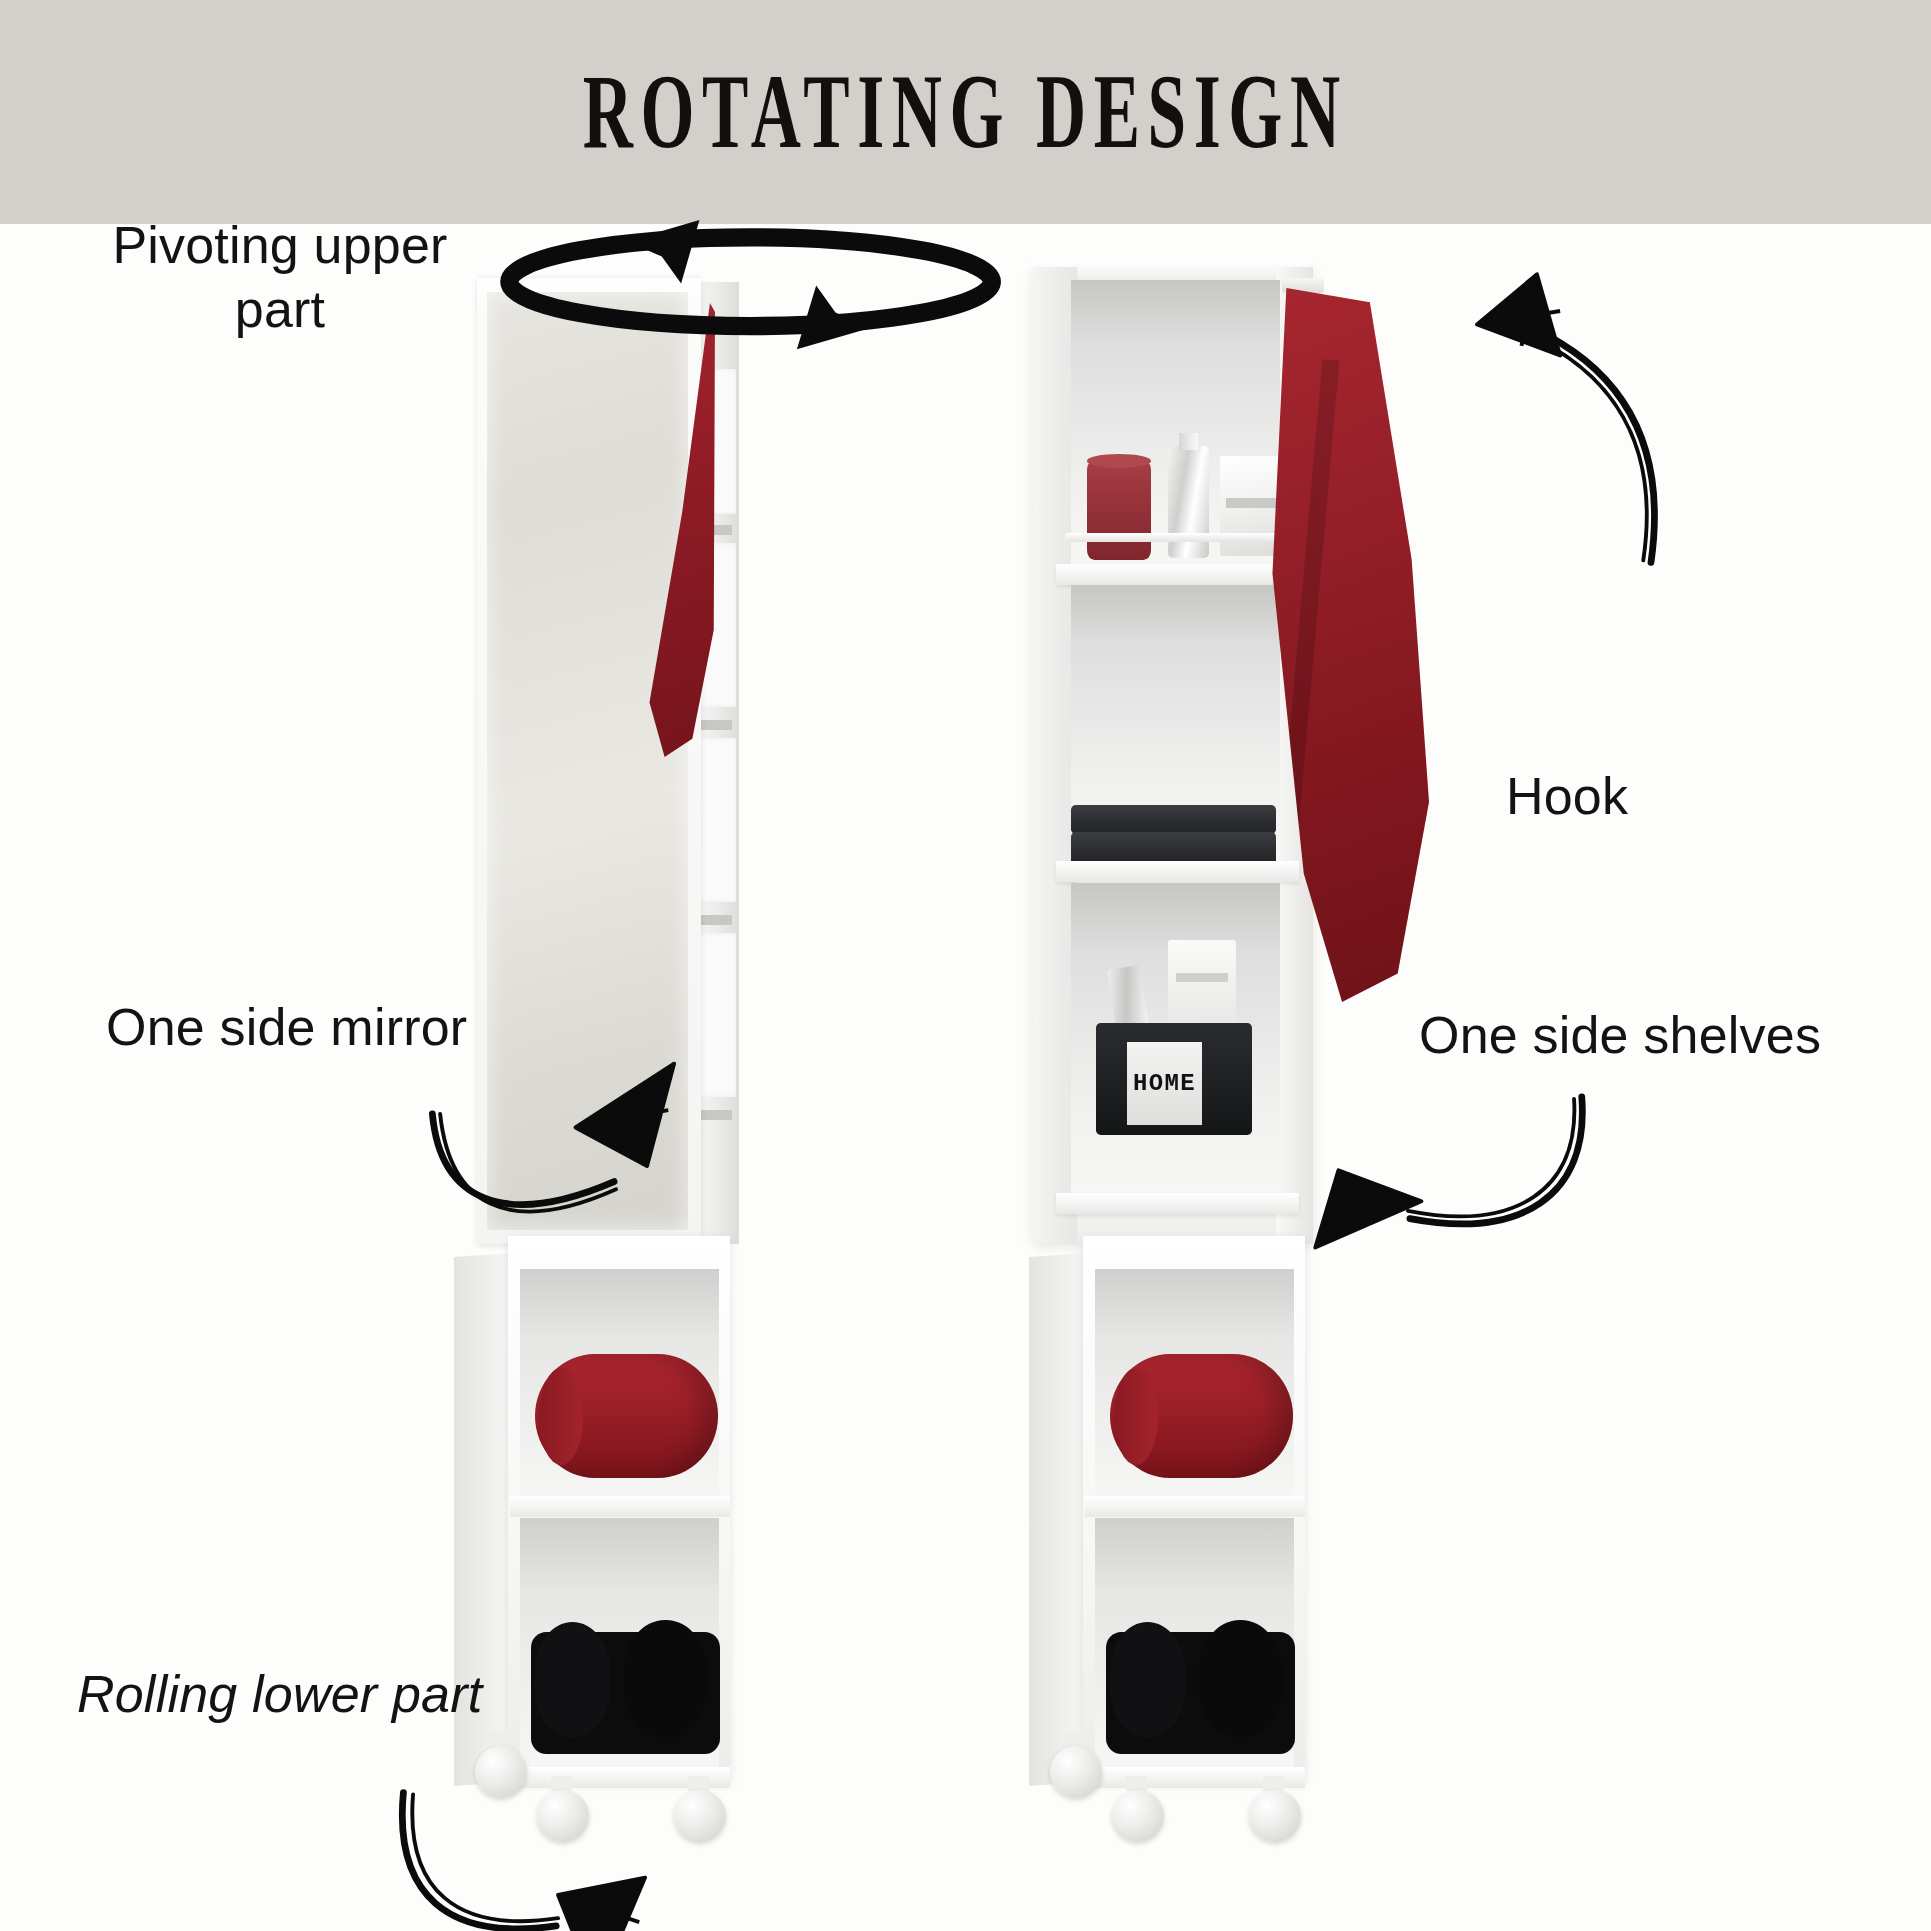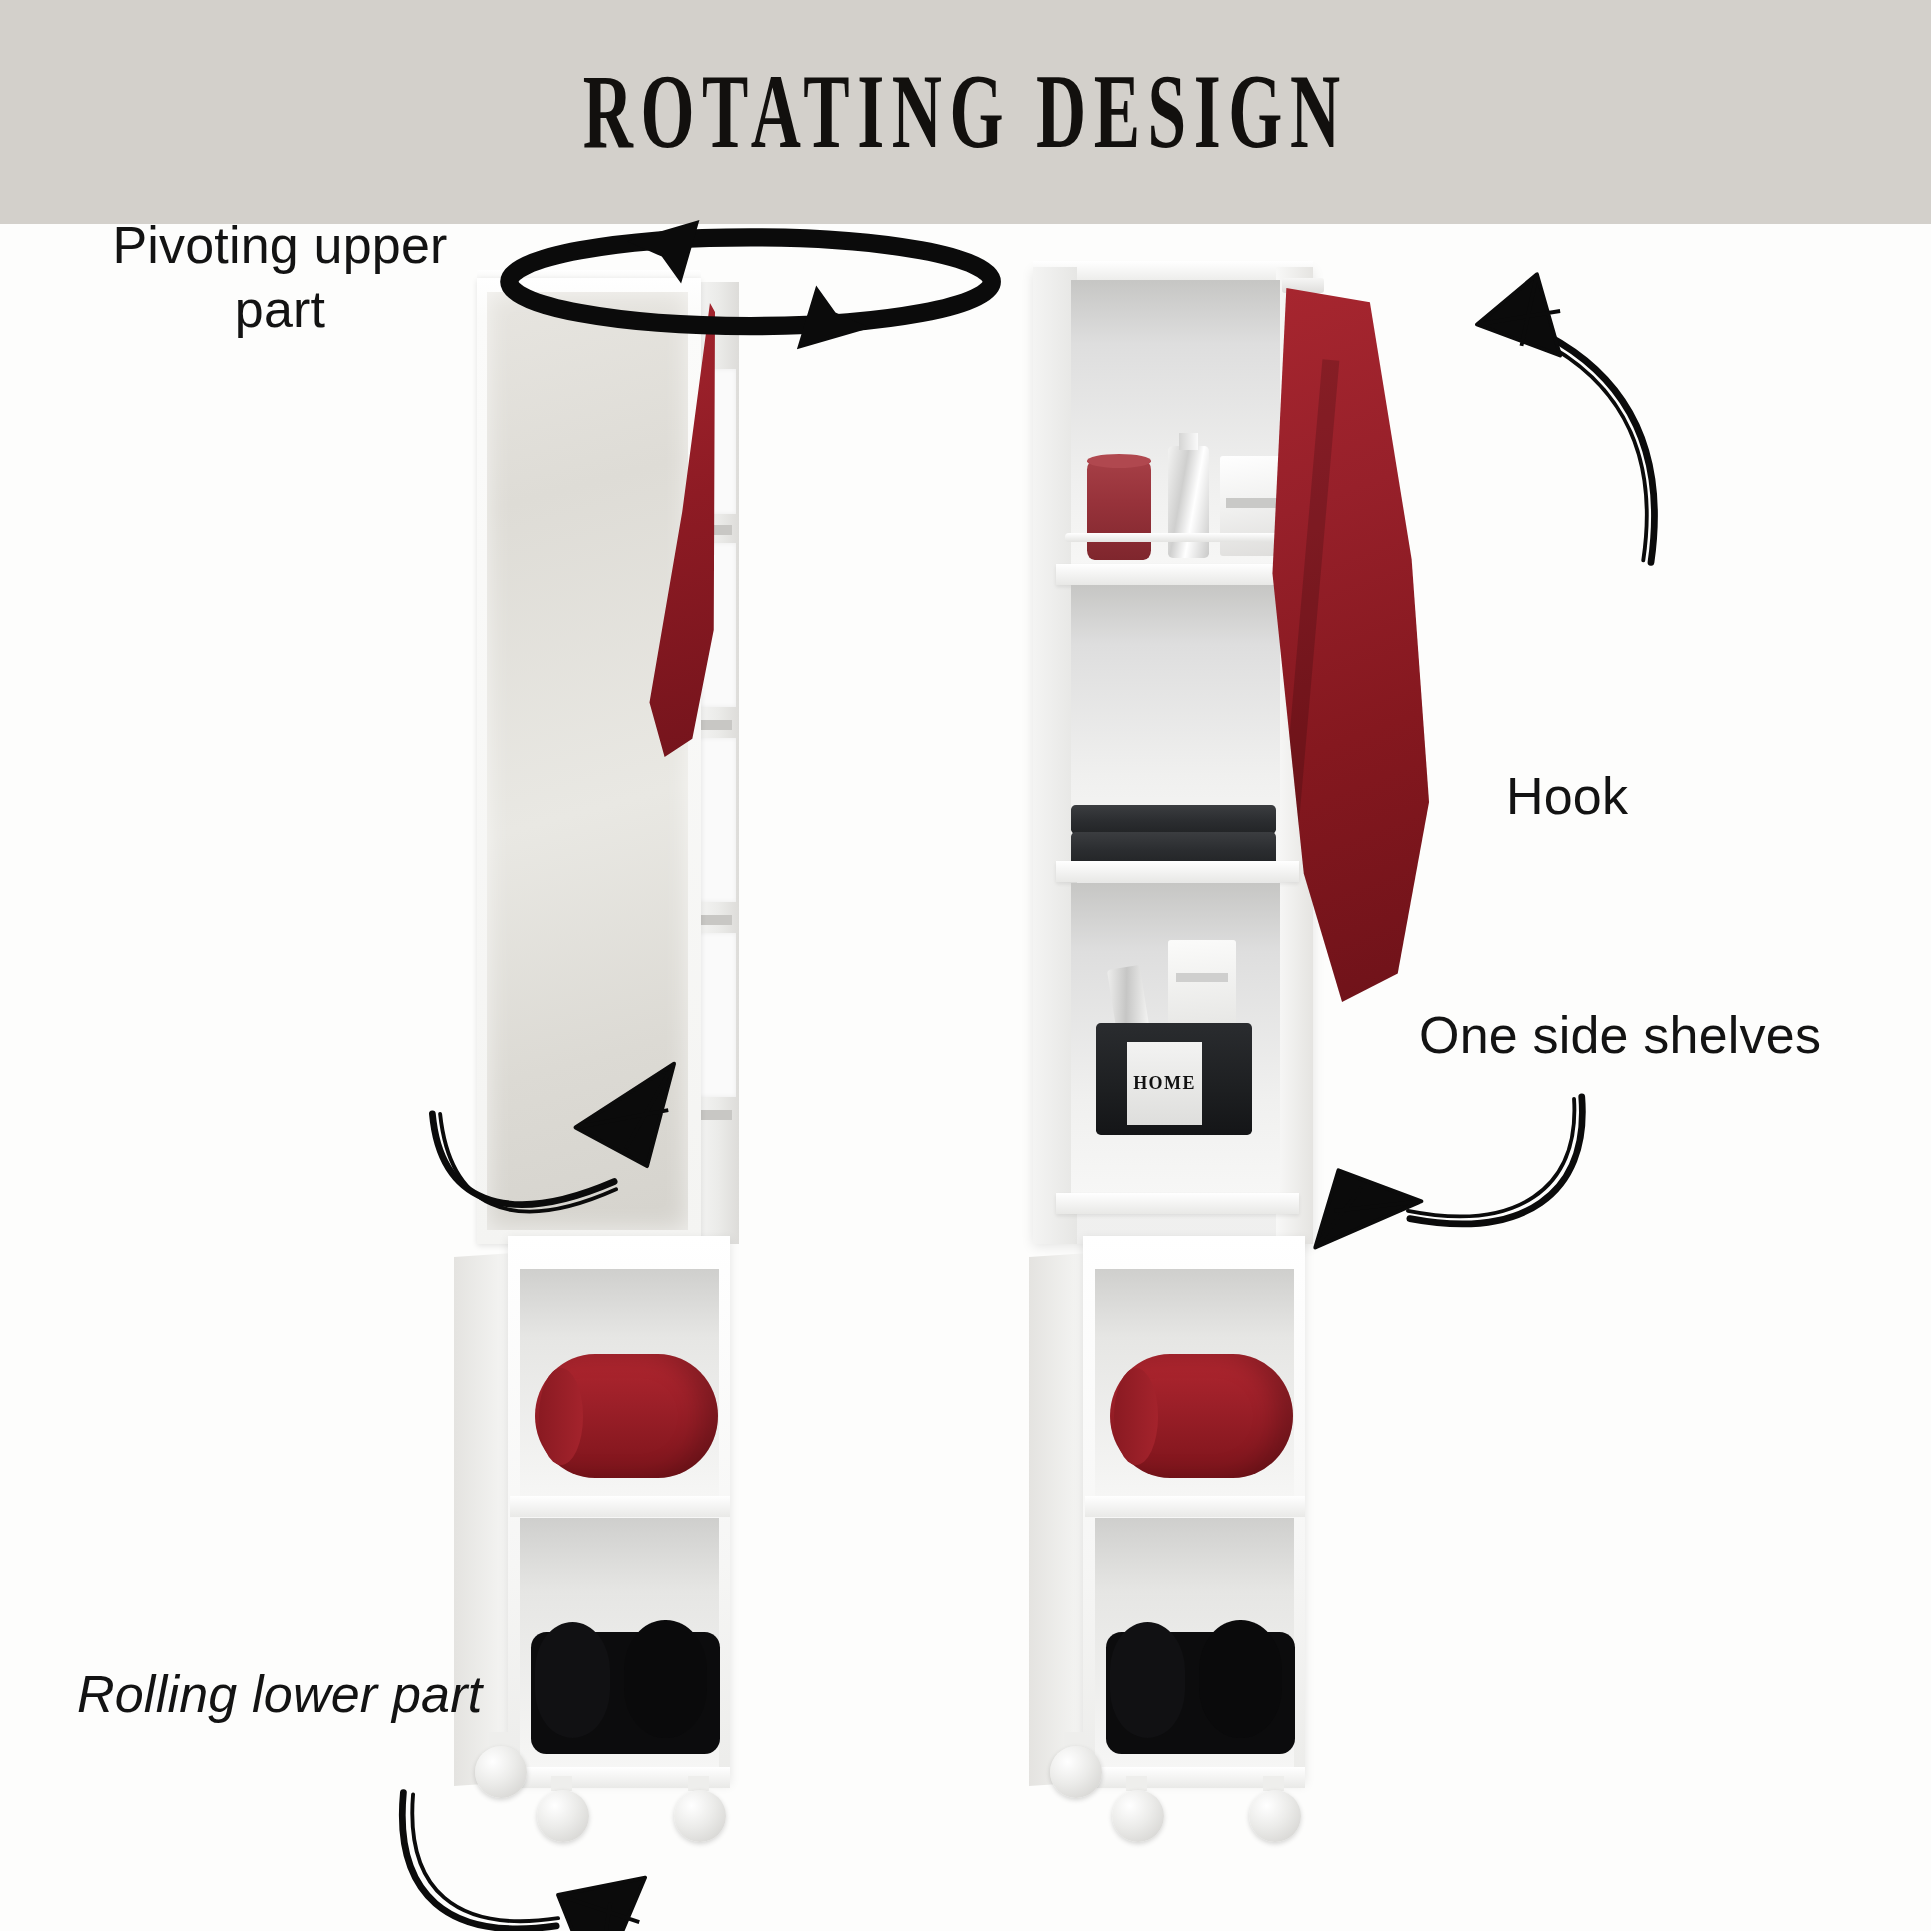--- a/index.html
+++ b/index.html
@@ -223,22 +223,22 @@
   .basket{
     position:absolute;width:156px;height:112px;border-radius:4.8px;
     background:linear-gradient(180deg,#2a2c2f 0%,#1d1f21 60%,#141517 100%);
   }
   .basket-label{
     position:absolute;left:31px;top:19.3px;width:75px;height:83px;
     background:linear-gradient(180deg,#f3f3f2,#dededc);
     display:flex;align-items:center;justify-content:center;
   }
   .basket-label span{
-    font-family:Liberation Serif, serif;
-    font-size:18px;letter-spacing:1.4px;color:#121212;font-weight:700;
+    font-family:Liberation Mono, monospace;
+    font-size:24px;letter-spacing:1.4px;color:#121212;font-weight:700;
   }
   .basket-bottle{
     position:absolute;width:33px;height:68px;border-radius:3.9px;
     background:linear-gradient(100deg,#eeeeed,#c6c6c5 45%,#f7f7f6);
     transform:rotate(-9deg);
   }
   .basket-pack{
     position:absolute;width:68px;height:89px;border-radius:2.9px;
     background:linear-gradient(175deg,#fbfbfa,#e6e6e4);
   }
@@ -372,17 +372,18 @@
   <svg class="sketch" style="left:386px;top:1526px;" width="319" height="261" viewBox="0 0 330 270">
     <path d="M18,44 C8,150 64,198 176,182" fill="none" stroke="#0b0b0b" stroke-width="7" stroke-linecap="round"></path>
     <path d="M28,46 C20,144 72,190 178,174" fill="none" stroke="#0b0b0b" stroke-width="4" stroke-linecap="round"></path>
     <path d="M218,250 L178,150 L268,132 Z" fill="#0b0b0b"></path>
     <path d="M218,250 L268,132 L178,150 Z M218,250 L232,158 M178,150 L262,178" fill="none" stroke="#0b0b0b" stroke-width="4" stroke-linejoin="round"></path>
   </svg>
 
   <div class="label" id="lbl-hook">Hook</div>
   <div class="label" id="lbl-pivot">Pivoting upper
 part</div>
+  <div class="label" id="lbl-mirror">One side mirror</div>
   <div class="label" id="lbl-shelves">One side shelves</div>
   <div class="label" id="lbl-rolling">Rolling lower part</div>
 
 </div>
 
 
 </body></html>

